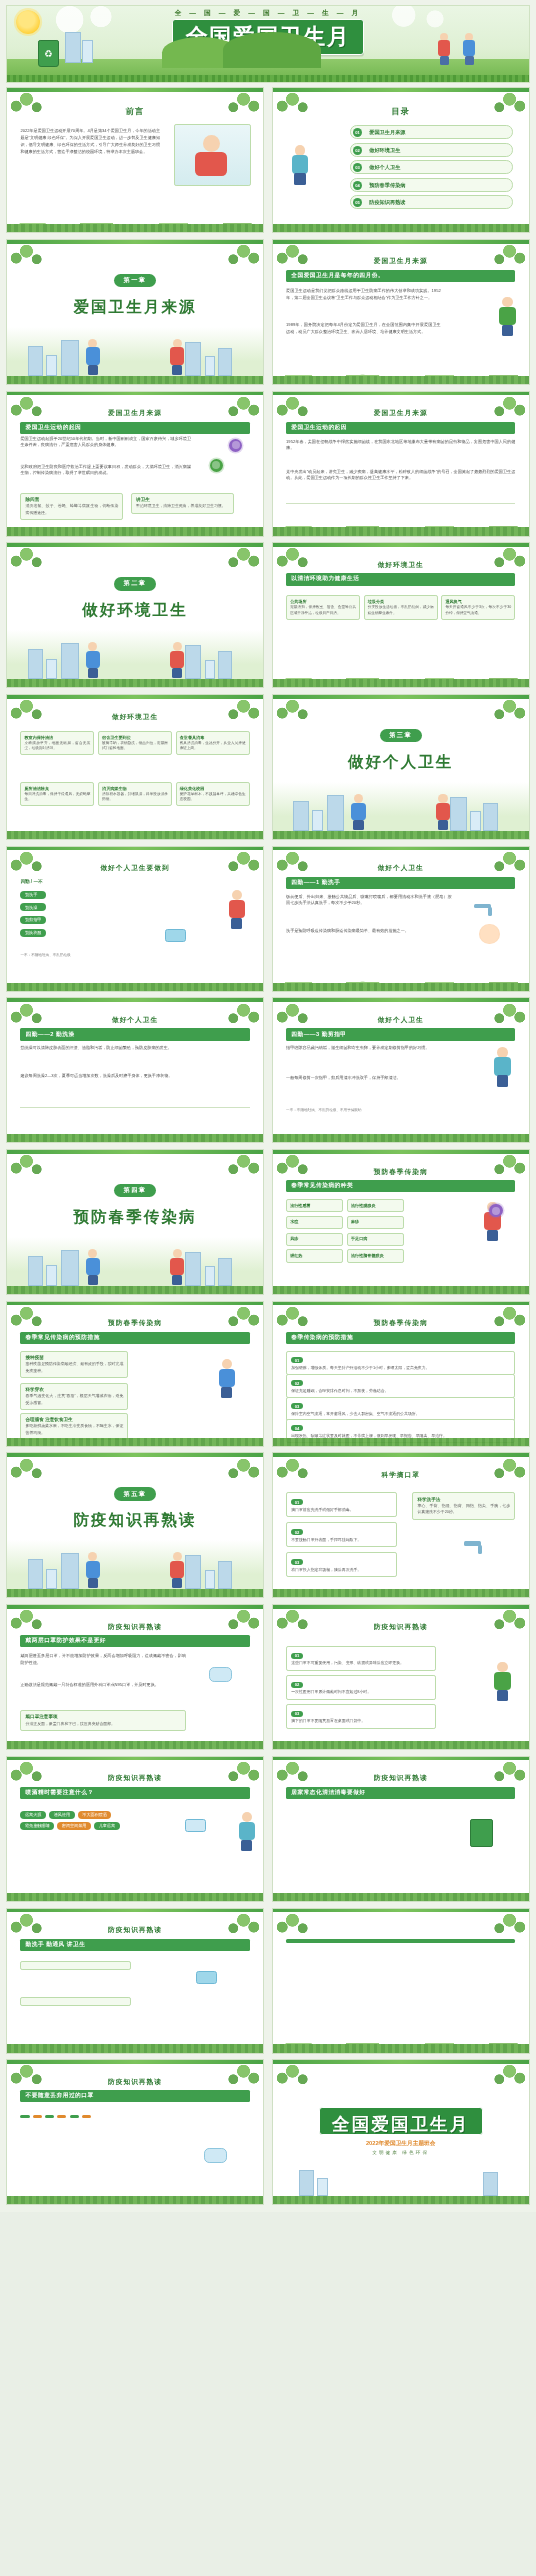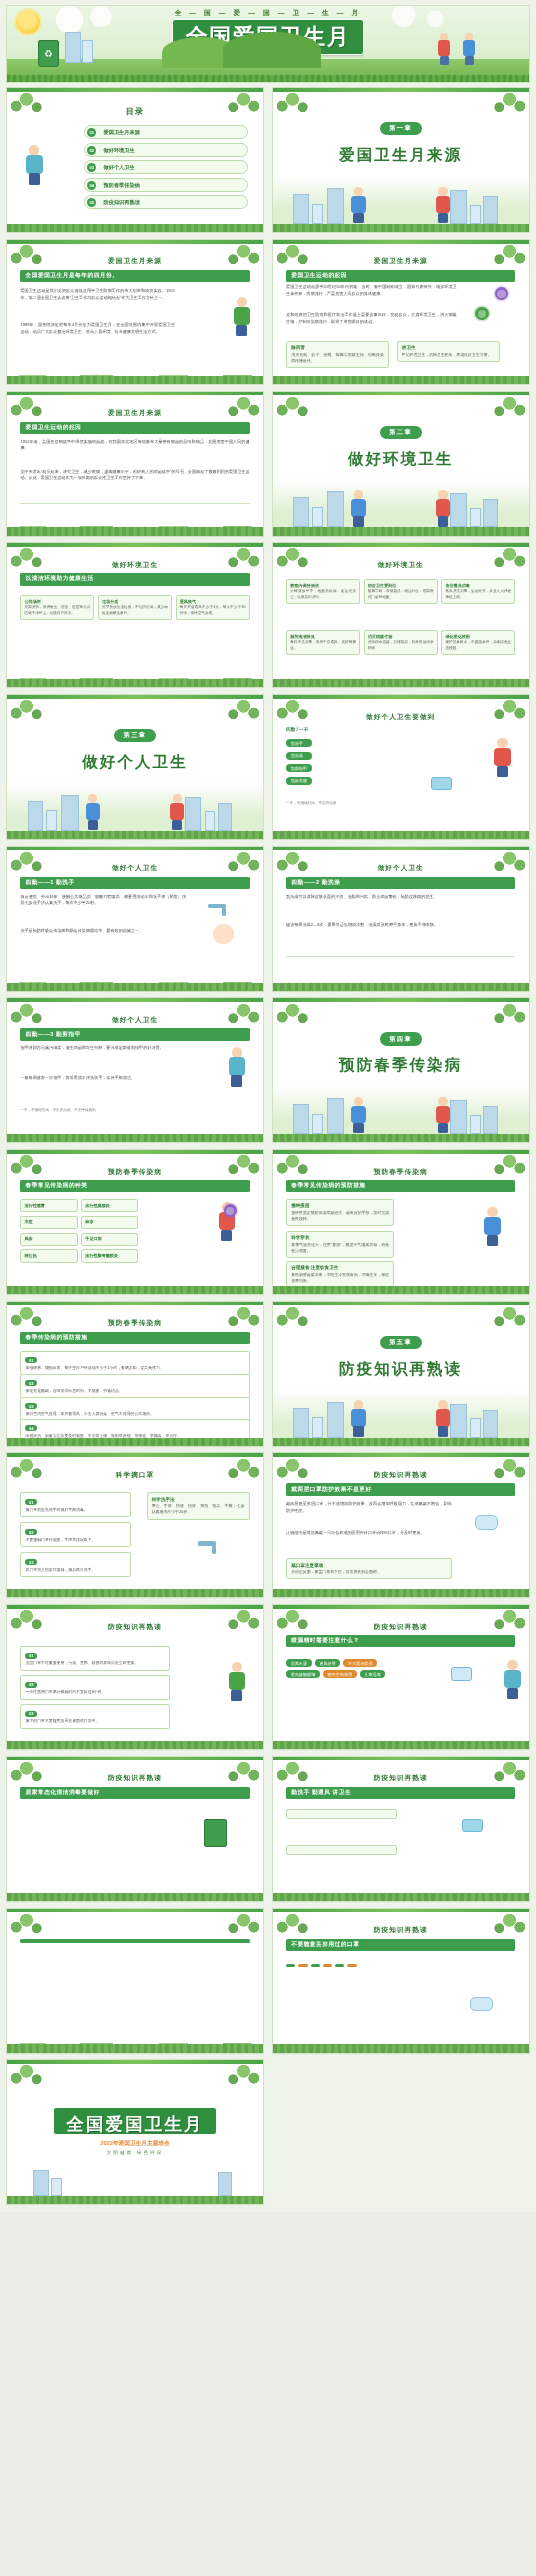--- a/index.html
+++ b/index.html
@@ -323,20 +323,31 @@
     <div class="person p2">
         <div class="head"></div>
         <div class="body"></div>
         <div class="legs"></div>
       </div>
     <div class="grass-strip"></div>
   </div>
 
   <div class="grid">
 
+    <div class="slide">
+      <div class="corner-leaf left"></div>
+      <div class="corner-leaf right"></div>
+      <div class="s-title">前言</div>
+      <div class="para" style="top:40px; right:103px;">2022年是爱国卫生运动开展70周年。4月是第34个爱国卫生月，今年的活动主题是“文明健康 绿色环保”。为深入开展爱国卫生运动，进一步普及卫生健康知识，倡导文明健康、绿色环保的生活方式，引导广大师生养成良好的卫生习惯和健康的生活方式，营造干净整洁的校园环境，特举办本次主题班会。</div>
+      <div class="preface-img">
+        <div class="h"></div>
+          <div class="b"></div>
+      </div>
+      <div class="leafy-bottom"></div>
+    </div>
 
     <div class="slide">
       <div class="corner-leaf left"></div>
       <div class="corner-leaf right"></div>
       <div class="s-title">目录</div>
       <div class="toc-item" style="top:37px;">
         <span class="bullet">01</span>
         <span>爱国卫生月来源</span>
       </div>
       <div class="toc-item" style="top:55px;">

